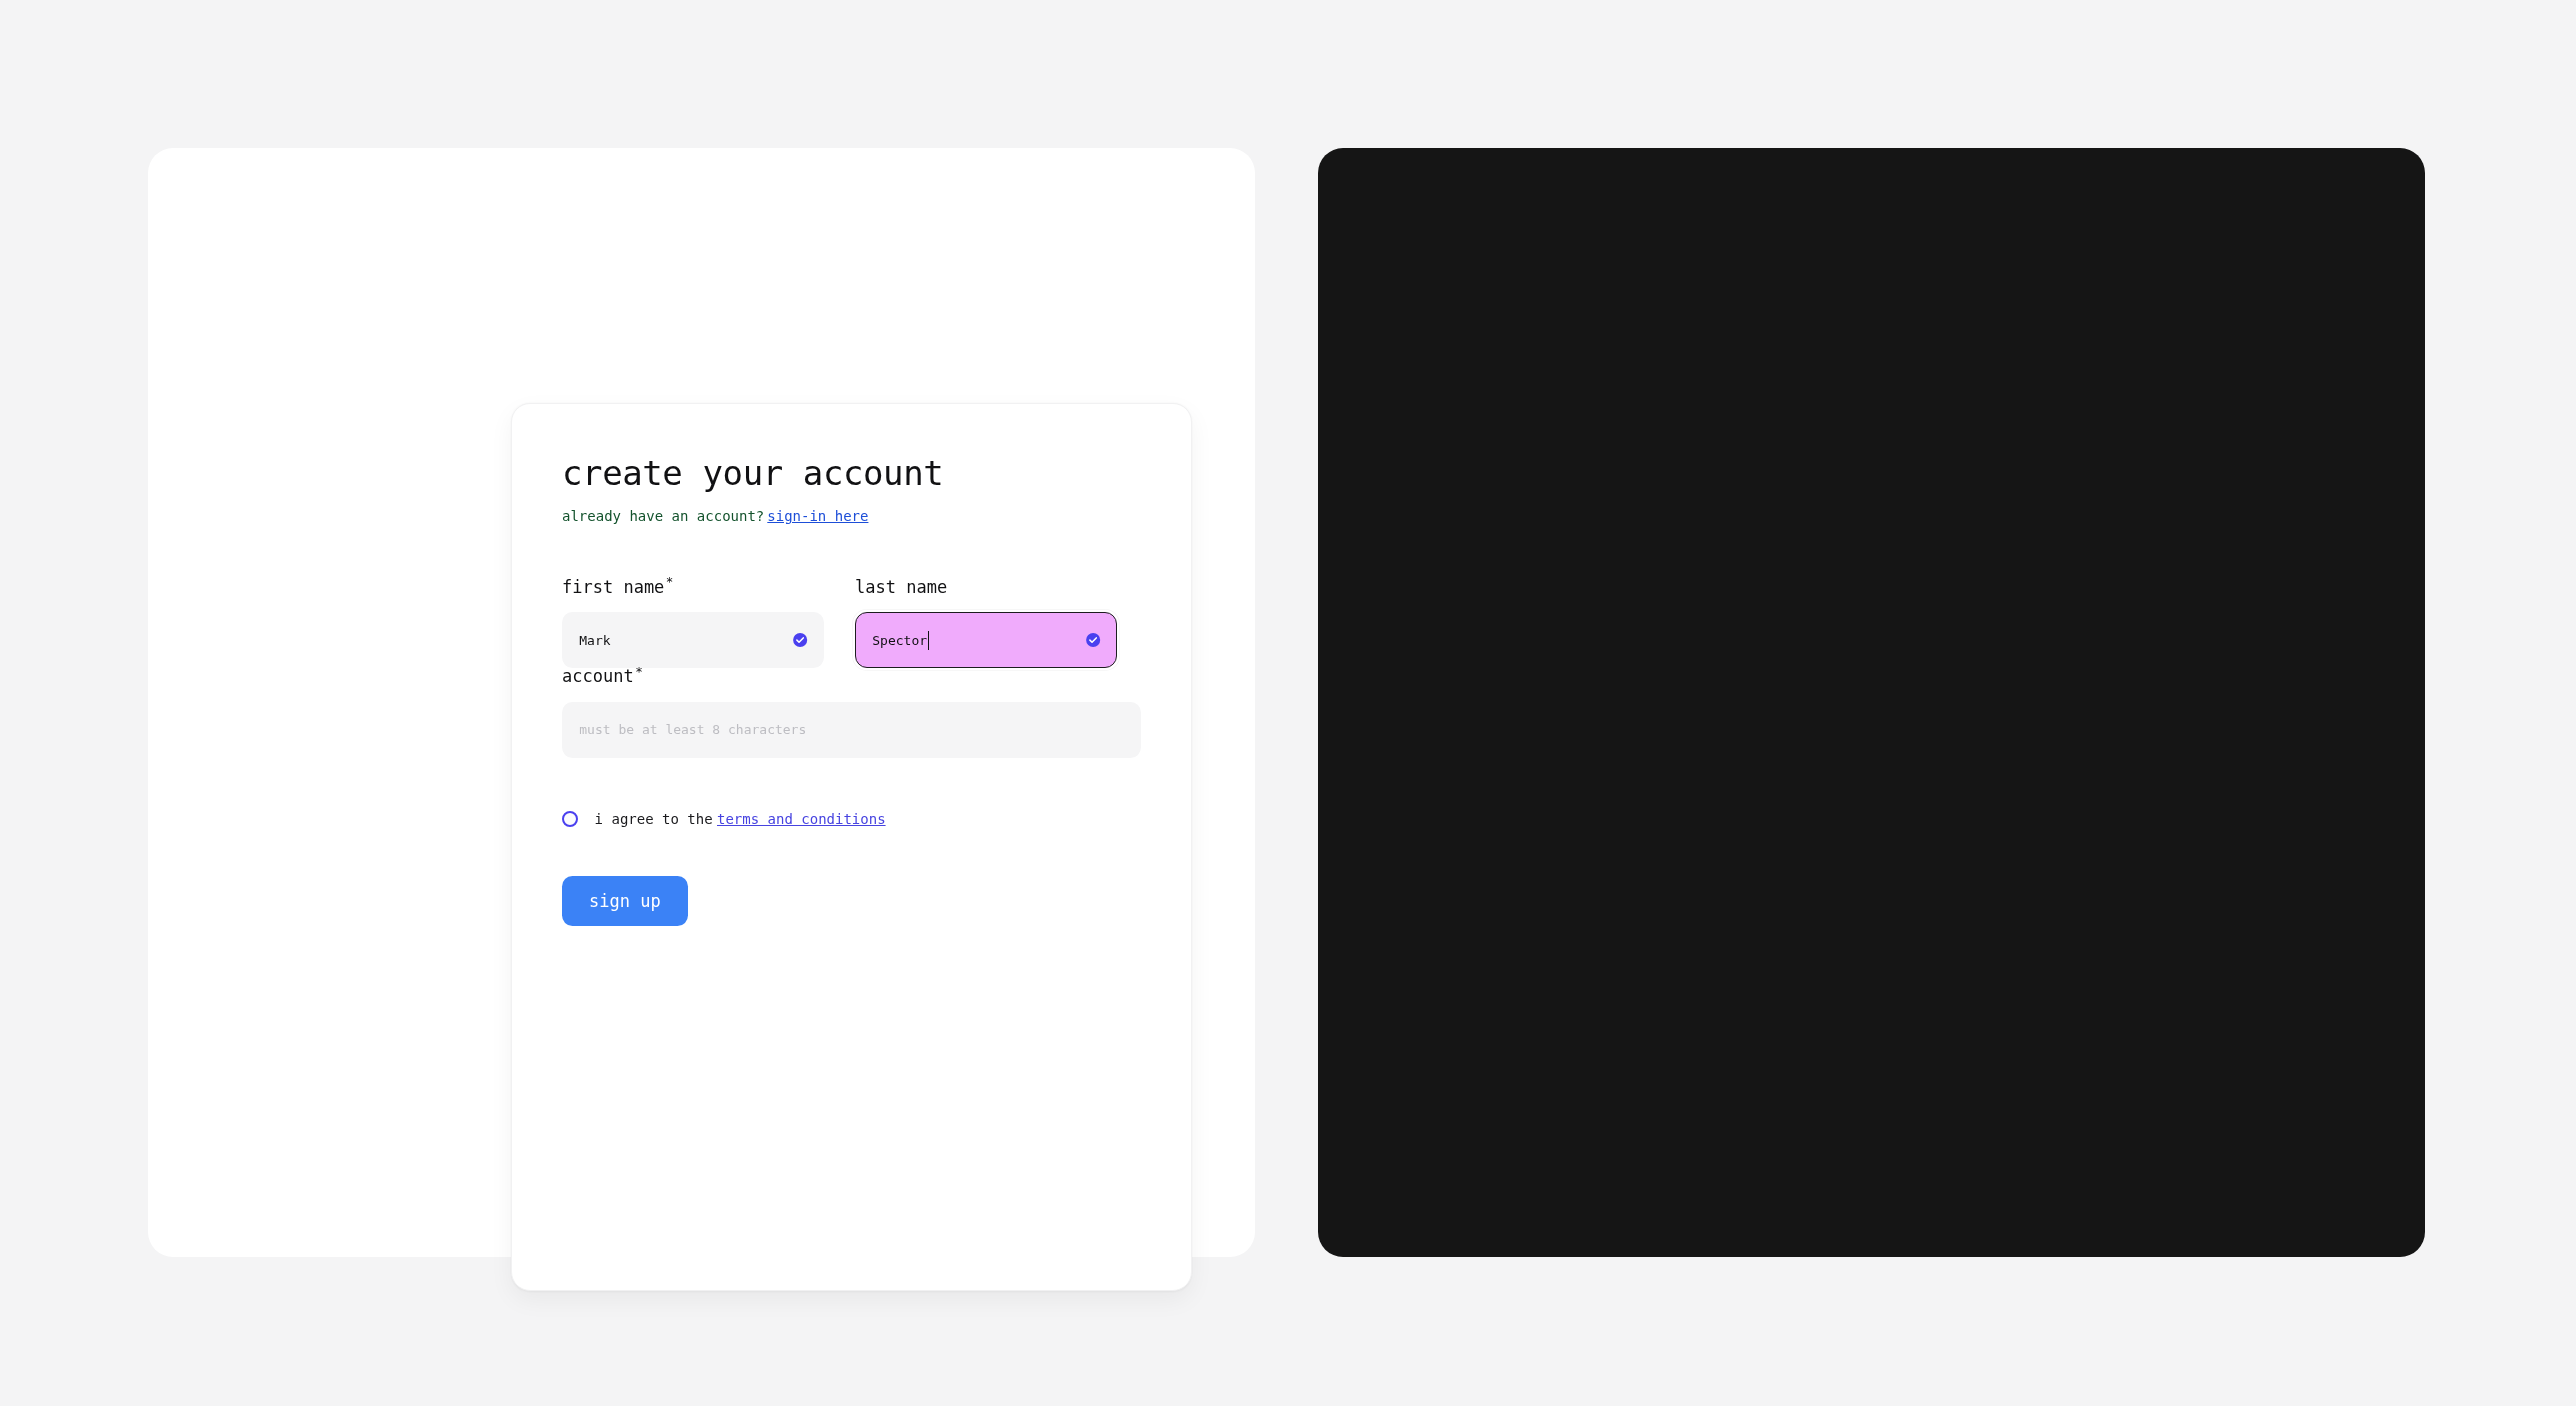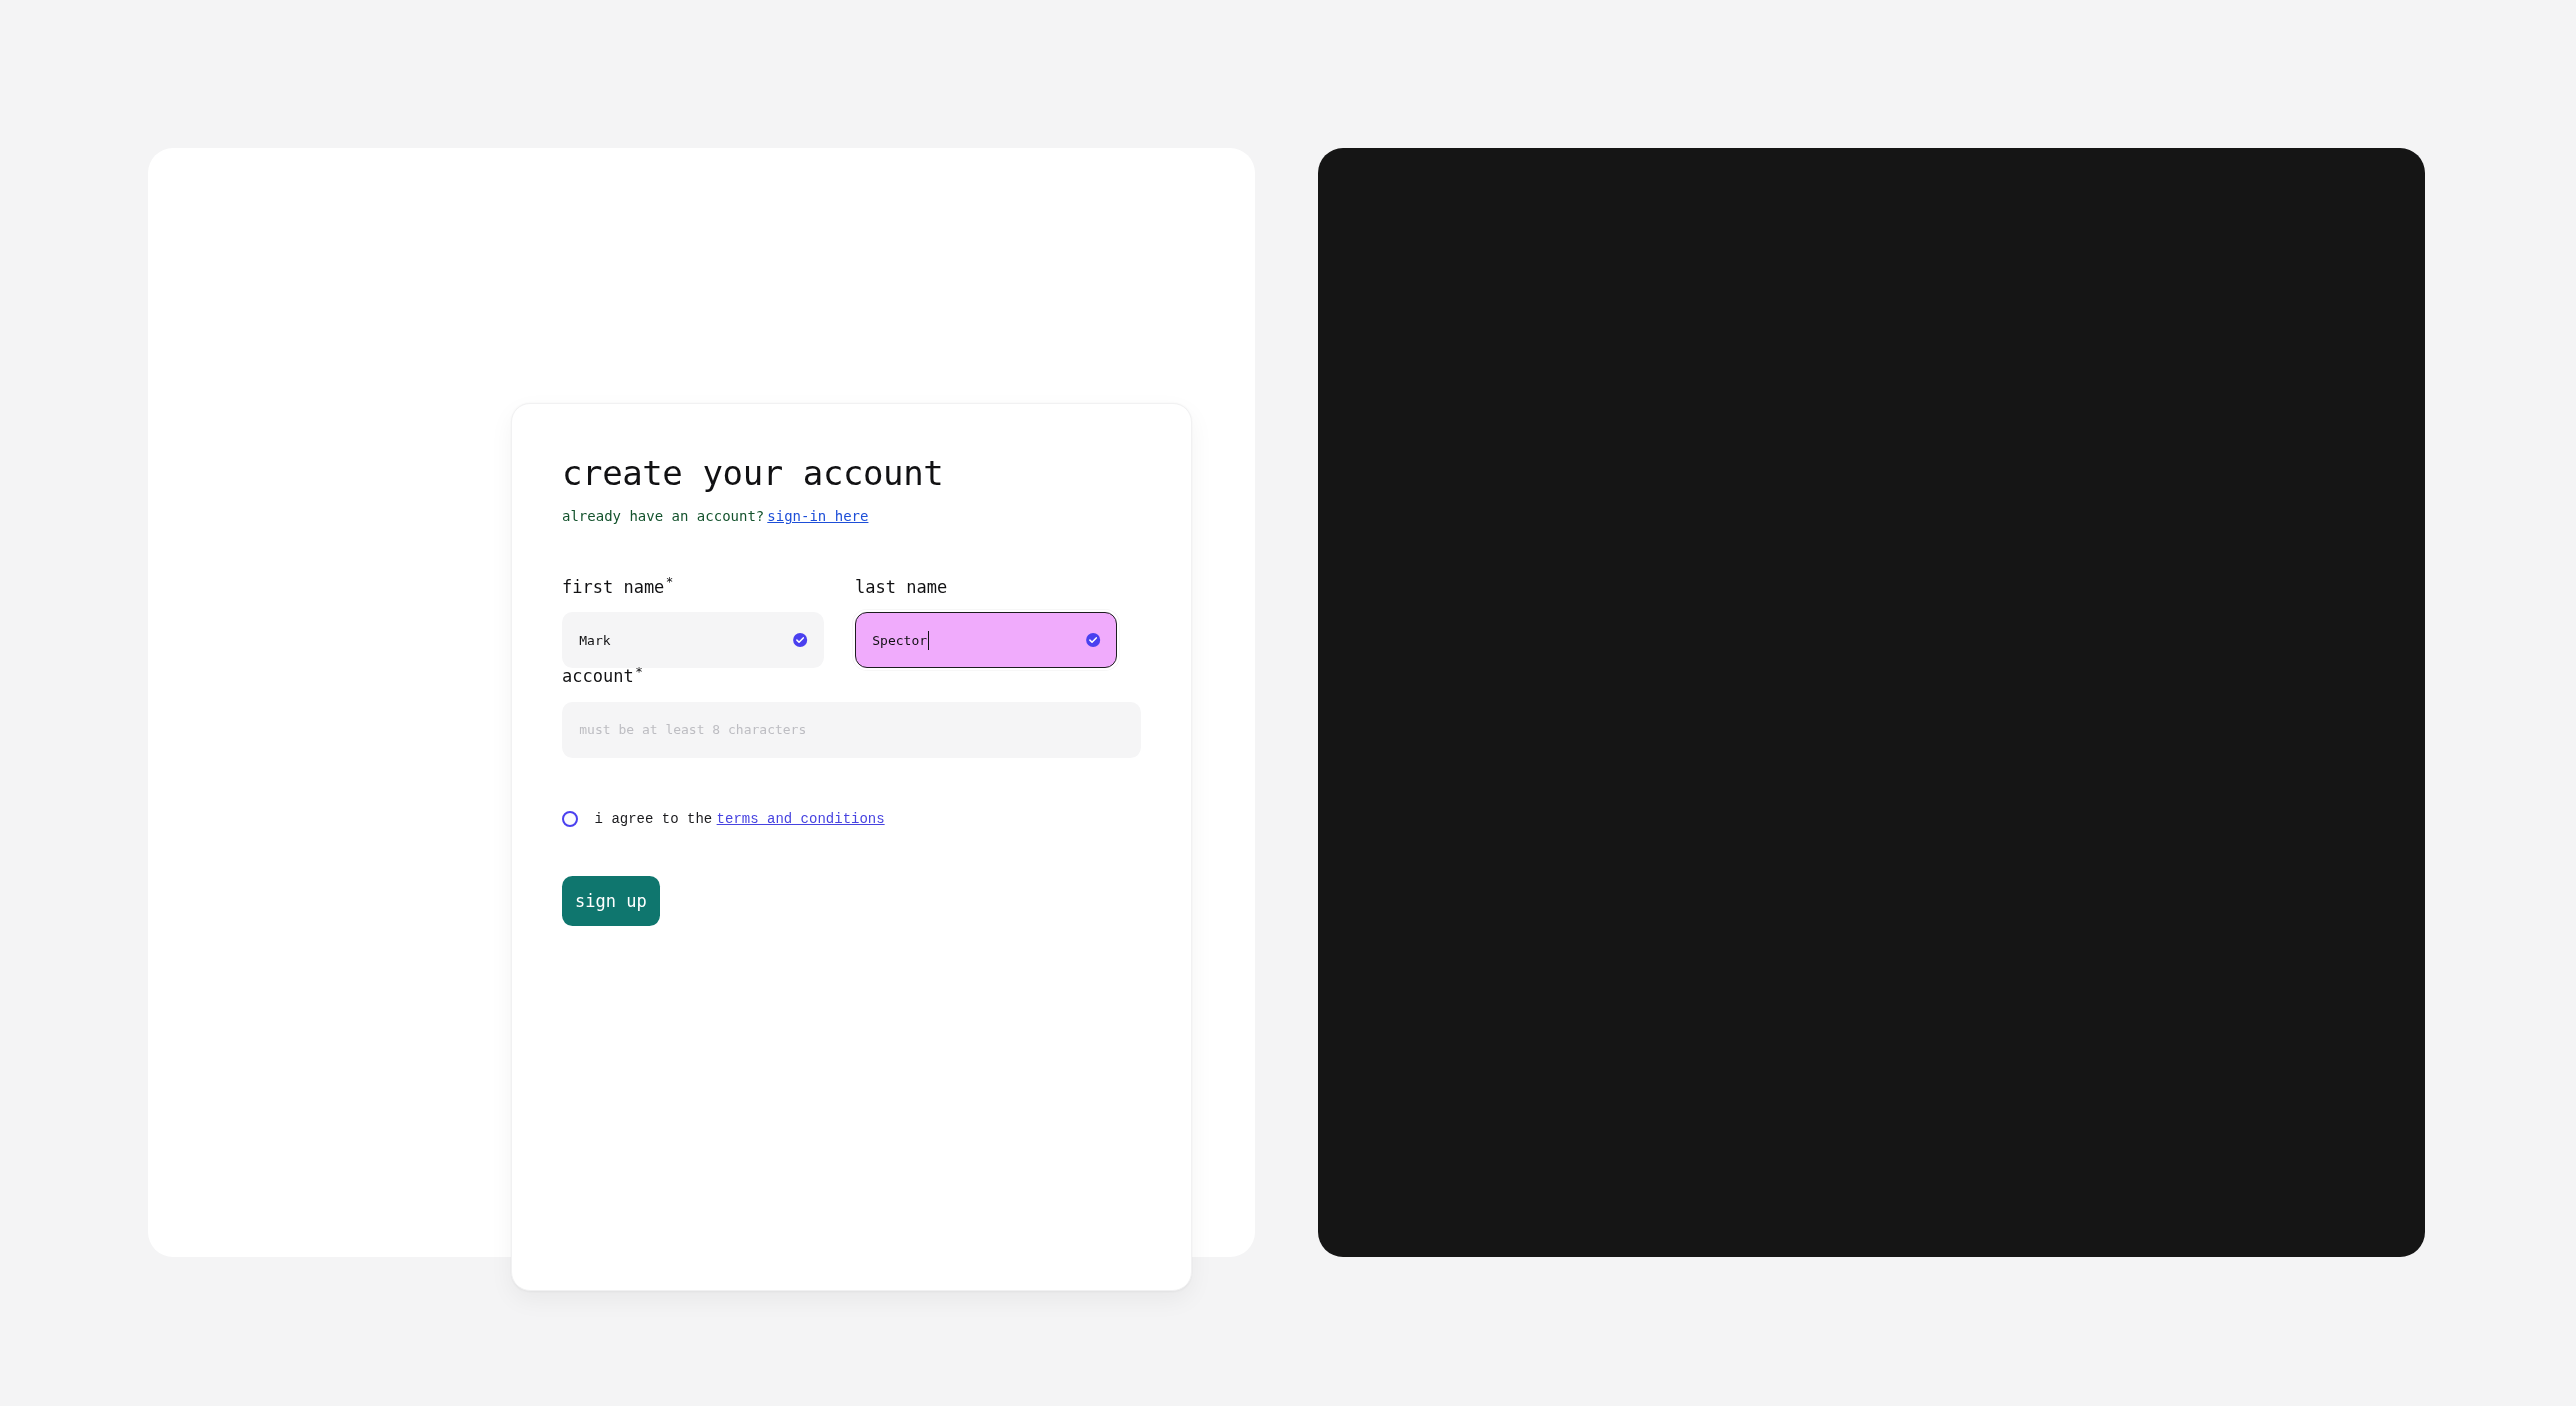--- a/index.html
+++ b/index.html
@@ -164,36 +164,35 @@
     box-sizing: border-box;
     border: 2.2px solid #4a40ef;
     flex: 0 0 auto;
   }
   .radio-light { background: #fbfbfe; }
 
   .agree-text {
     font-size: 14px;
     margin-left: 16.3px;
     white-space: nowrap;
-    font-family: Liberation Mono, monospace;
   }
   .agree-light .agree-text { color: #1b1b1e; }
   .terms-link { color: #4743e0; margin-left: 4.4px; }
 
   
   .btn-signup {
     margin-top: 49px;
     display: inline-flex;
     align-items: center;
     justify-content: center;
     height: 50px;
-    padding: 0 13px;
+    padding: 0 27px;
     border: none;
     border-radius: 10.4px;
-    background: #0f766e;
+    background: #3b82f6;
     color: #ffffff;
     font-family: inherit;
     font-size: 17px;
     cursor: pointer;
     white-space: nowrap;
   }
 </style>
 </head>
 <body>
 

